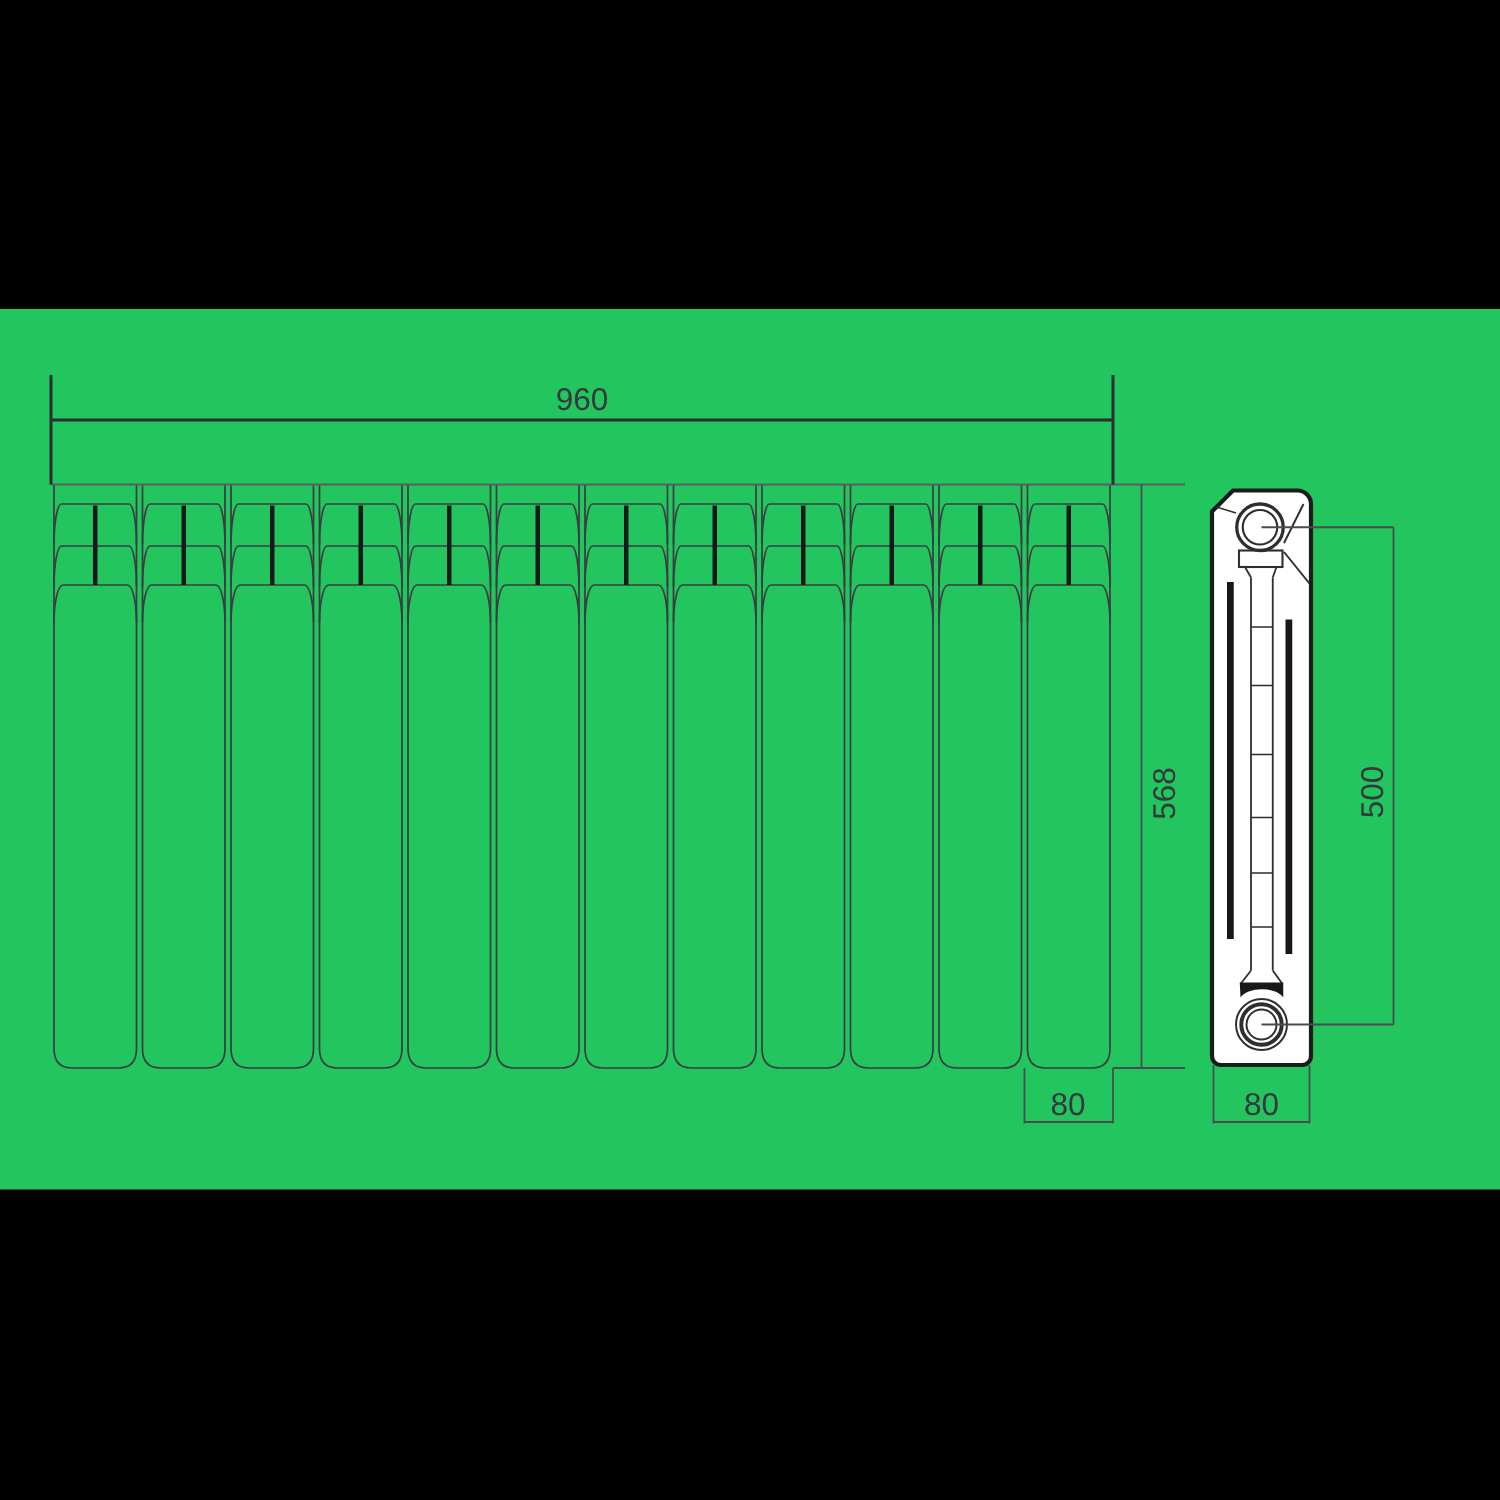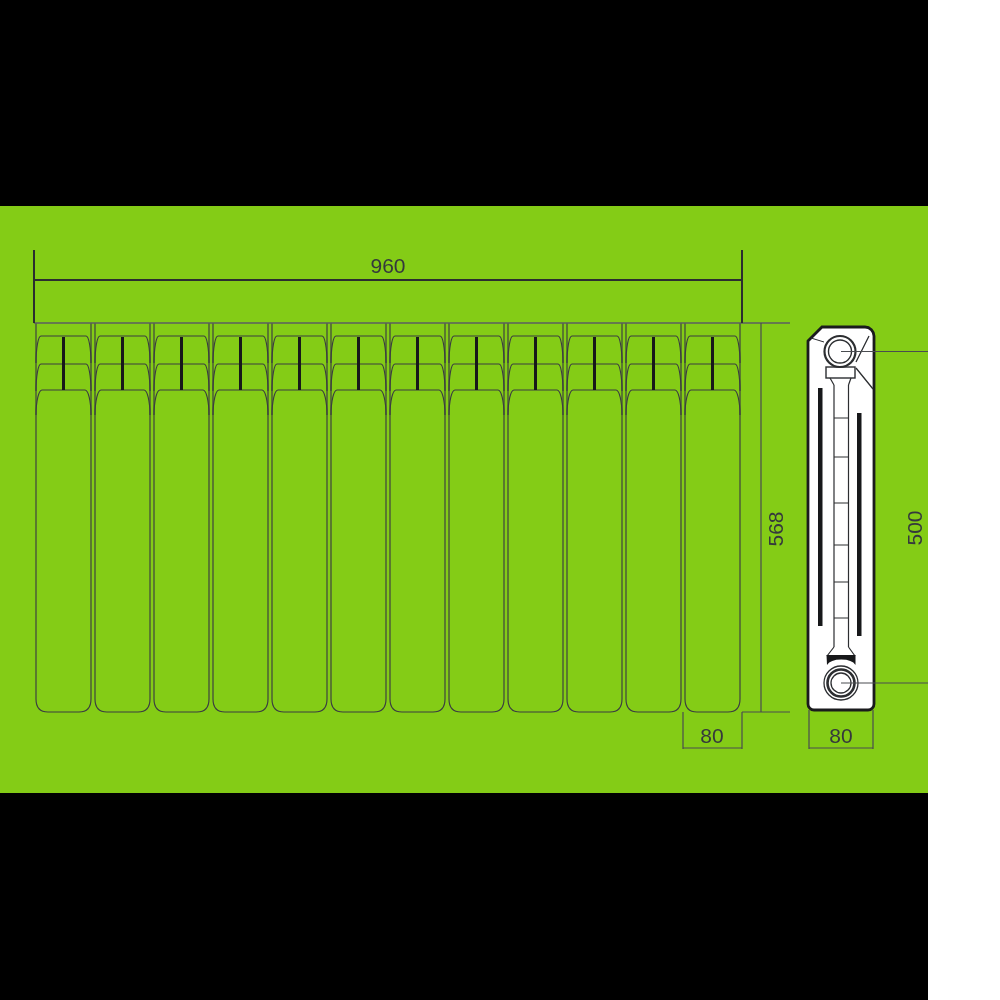--- a/index.html
+++ b/index.html
@@ -1,16 +1,16 @@
 <!DOCTYPE html>
 <html><head>
 <meta charset="utf-8">
 <style>
   html,body{margin:0;padding:0;background:#ffffff;}
-  .stage{position:relative;width:928px;height:1000px;background:#84cc16;overflow:hidden;}
+  .stage{position:relative;width:1000px;height:1000px;background:#22c55e;overflow:hidden;}
   svg{display:block;}
   .ln{stroke:#3b3d41;stroke-width:1.15;fill:none;}
   .strip{stroke:#5c5e62;stroke-width:1.3;fill:none;}
   .dim{stroke:#4a4c50;stroke-width:1.2;fill:none;}
   .dimbold{stroke:#2b2d30;stroke-width:2;fill:none;}
   .thick{stroke:#1a1b1d;stroke-width:2.8;fill:#ffffff;}
   .thin{stroke:#2c2e31;fill:none;}
   .blk{fill:#17181a;stroke:none;}
   .dtxt{font-family:"Liberation Sans","DejaVu Sans",sans-serif;font-size:21px;fill:#35383d;}
 </style>

